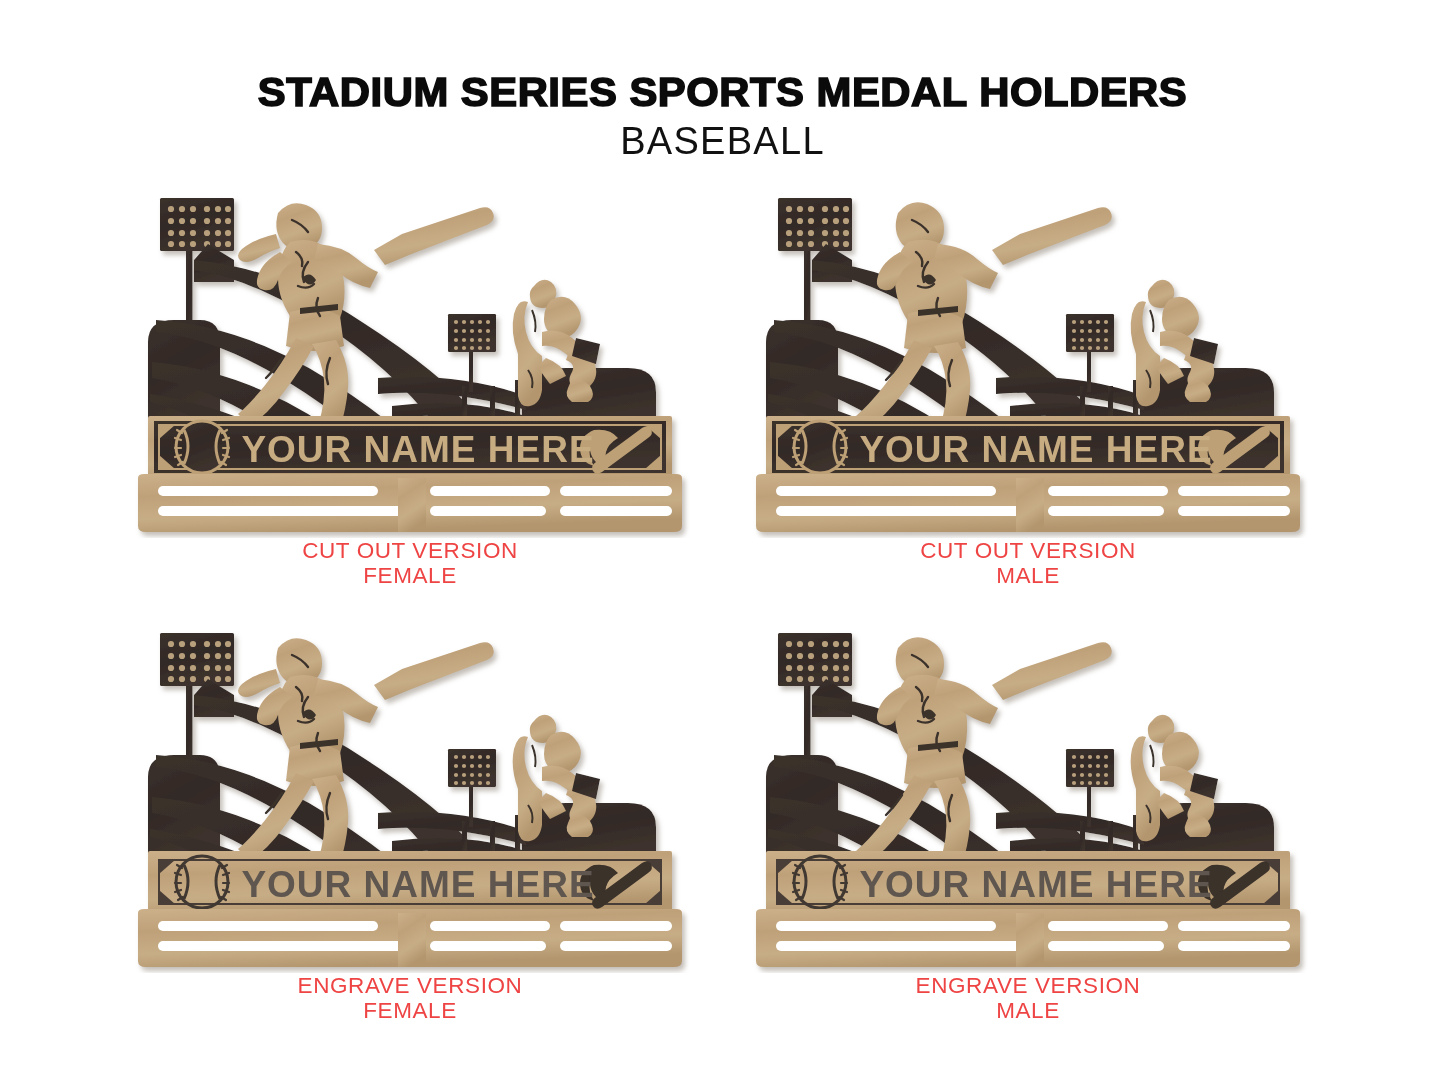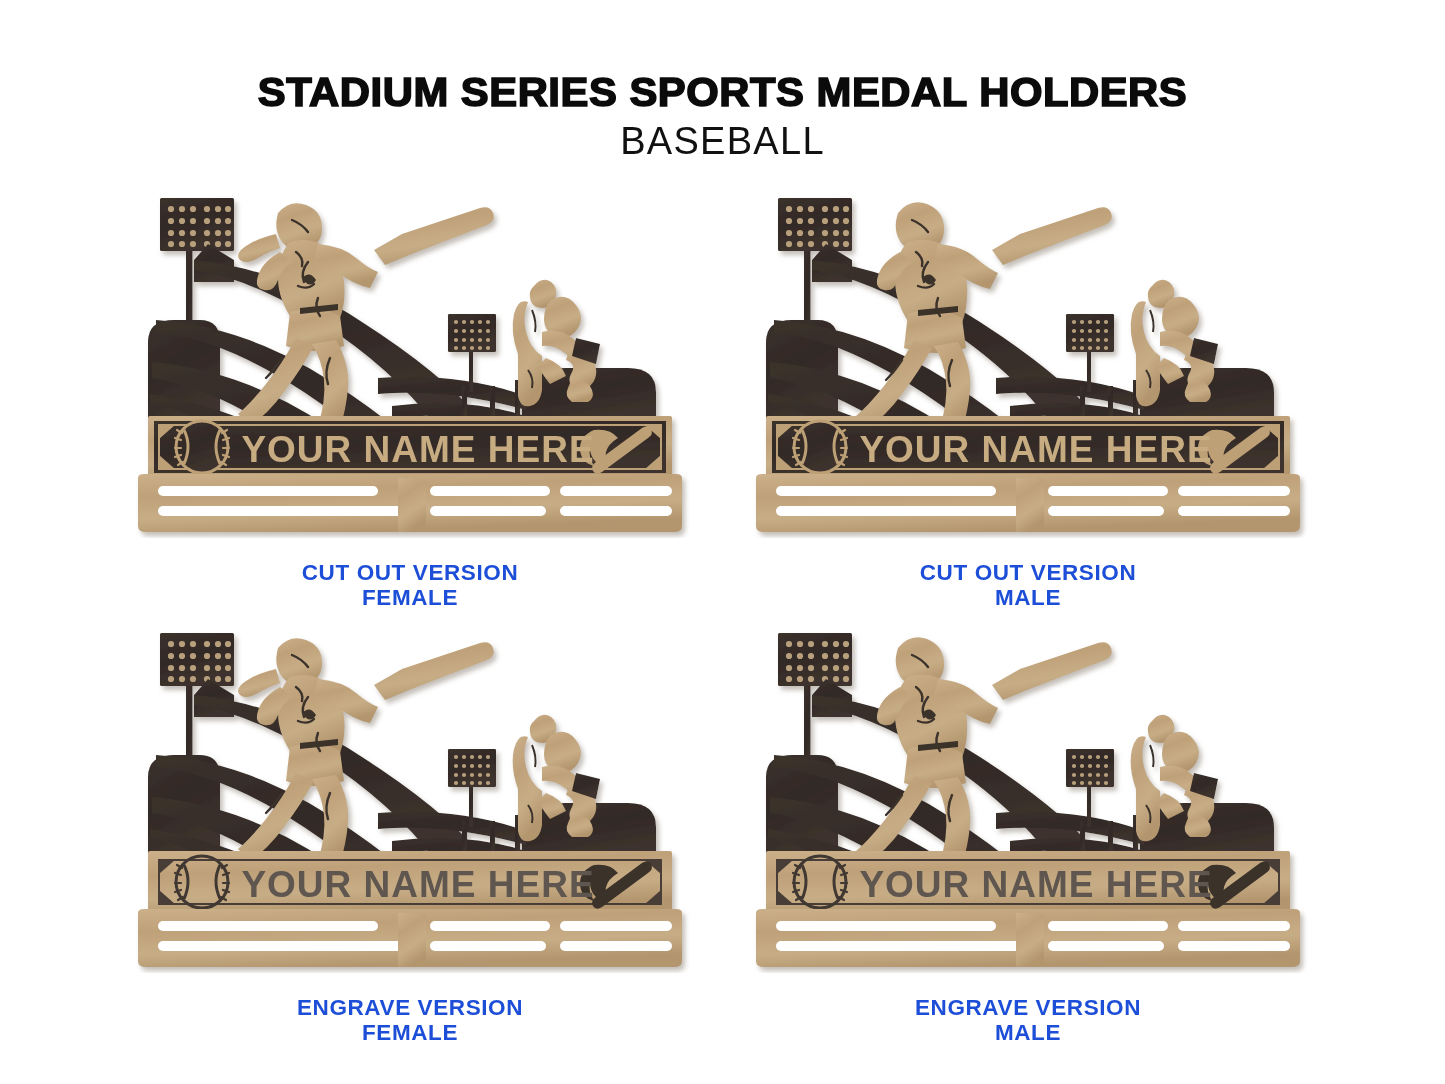--- a/index.html
+++ b/index.html
@@ -69,27 +69,27 @@
   .cell.c4 { left: 718px;  top: 435px; }
 
   .holder-art {
     display: block;
     width: 560px;
     height: 348px;
     margin: 0 auto;
   }
   .caption {
     text-align: center;
-    margin-top: 22px;
+    margin-top: 0;
     font-family: "Liberation Sans", sans-serif;
     font-size: 22.5px;
-    font-weight: bold;
+    font-weight: normal;
     letter-spacing: 0.6px;
     line-height: 1.13;
-    color: #1d4ed8;
+    color: #ef4444;
   }
   .caption .cap-line2 { display: block; }
 </style>
 </head>
 <body>
 
 <div class="page">
 
   <div class="header">
     <div class="title">STADIUM SERIES SPORTS MEDAL HOLDERS</div>

